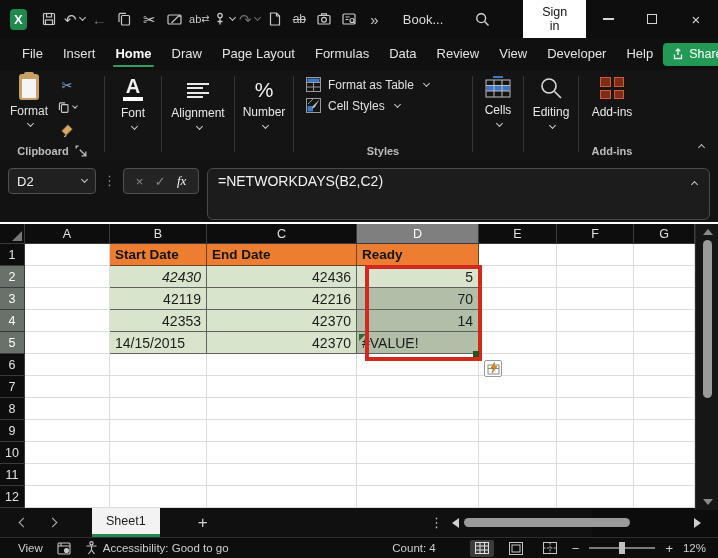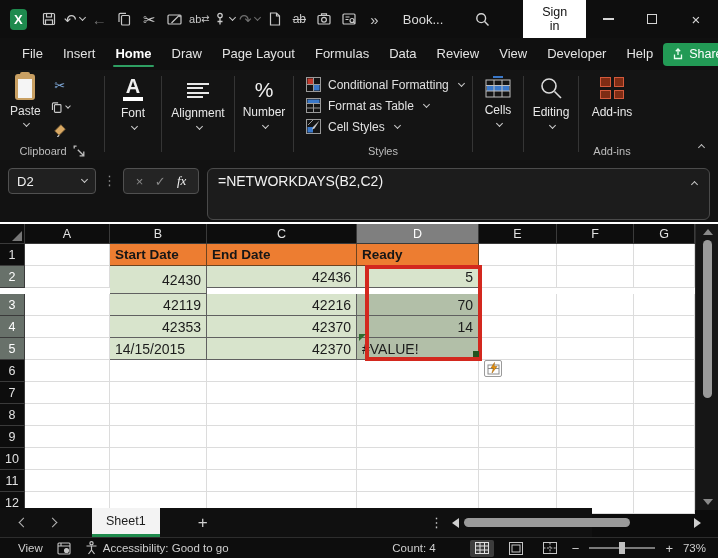--- a/index.html
+++ b/index.html
@@ -43,21 +43,21 @@
   .share-btn { margin-left:auto; margin-right:10px; background:#229a55; color:#fff; border-radius:4px;
                height:23px; display:flex; align-items:center; gap:5px; padding:0 9px; font-size:12.5px; cursor:pointer; }
 
   
   .ribbon { position:absolute; top:70px; left:0; width:718px; height:90px; background:#141414;
             display:flex; color:#e0e0e0; }
   .rgroup { display:flex; flex-direction:column; position:relative; }
   .rsep { width:1px; background:#353535; margin:6px 0 8px; }
   .rgroup-body { flex:1; display:flex; align-items:flex-start; }
   .rgroup-label { height:18px; font-size:11px; color:#bdbdbd; display:flex; align-items:center;
-                  justify-content:center; gap:6px; }
+                  justify-content:center; gap:6px;font-weight:bold; }
   .bigbtn { display:flex; flex-direction:column; align-items:center; justify-content:flex-start;
             padding:6px 8px 0; cursor:pointer; color:#e8e8e8; }
   .bigbtn .lbl { font-size:12px; margin-top:5px; }
   .bigbtn .chev { margin-top:4px; border-color:#cfcfcf; }
   .font-a { font-size:20px; font-weight:bold; color:#f0f0f0; line-height:1; border-bottom:4px solid #fff;
             padding:0 3px 1px; }
   .align-icon span { display:block; height:2px; background:#e8e8e8; margin:2.5px 0; }
   .pct { font-size:21px; color:#f0f0f0; line-height:1; }
 
   .clip-body { display:flex; padding:4px 6px 0 10px; gap:6px; }
@@ -270,21 +270,21 @@
       <span>Share</span>
 
     </div>
   </div>
 
   <div class="ribbon">
     <div class="rgroup" style="width:104px">
       <div class="rgroup-body clip-body">
         <div class="paste-btn">
           <div class="cb-icon"></div>
-          <span class="lbl">Paste</span>
+          <span class="lbl">Format</span>
           <span class="chev dn" style="margin-top:3px"></span>
         </div>
         <div class="clip-col">
           <div class="mini-btn">
               <span style="color:#7fa8d8;font-size:13px">✂</span>
             </div>
           <div class="mini-btn">
             <svg width="13" height="13" viewBox="0 0 16 16" fill="none" stroke="#c9c9c9" stroke-width="1.4">
                 <rect x="5.5" y="4.5" width="8" height="9.5" rx="1"></rect>
                 <path d="M3 11 V3.5 A1.2 1.2 0 0 1 4.2 2.3 H10"></path>
@@ -344,30 +344,20 @@
         </div>
       </div>
     </div>
     <div class="rsep"></div>
 
     <div class="rgroup" style="width:178px">
       <div class="rgroup-body styles-body">
         <div class="style-item">
           <svg class="sq-icon" viewBox="0 0 15 15">
               <rect x="0.5" y="0.5" width="14" height="14" fill="none" stroke="#9a9a9a"></rect>
-              <rect x="1.5" y="1.5" width="5.5" height="5.5" fill="#c23b2e"></rect>
-              <rect x="8" y="8" width="5.5" height="5.5" fill="#3a78c9"></rect>
-              <path d="M7.5 0.5 v14 M0.5 7.5 h14" stroke="#9a9a9a"></path>
-            </svg>
-          <span>Conditional Formatting</span>
-            <span class="chev dn"></span>
-        </div>
-        <div class="style-item">
-          <svg class="sq-icon" viewBox="0 0 15 15">
-              <rect x="0.5" y="0.5" width="14" height="14" fill="none" stroke="#9a9a9a"></rect>
               <rect x="1.5" y="1.5" width="12" height="4" fill="#3a78c9"></rect>
               <path d="M0.5 5.5 h14 M0.5 10 h14 M7.5 5.5 v9" stroke="#9a9a9a"></path>
             </svg>
           <span>Format as Table</span>
             <span class="chev dn"></span>
         </div>
         <div class="style-item">
           <svg class="sq-icon" viewBox="0 0 15 15">
               <rect x="0.5" y="0.5" width="14" height="14" fill="none" stroke="#9a9a9a"></rect>
               <rect x="1.5" y="8" width="5.5" height="5.5" fill="#3a78c9"></rect>
@@ -469,21 +459,21 @@
           <div class="cell orange left" style="width: 97px; height: 22px;">Start Date</div>
           <div class="cell orange left" style="width: 150px; height: 22px;">End Date</div>
           <div class="cell orange left" style="width: 122px; height: 22px;">Ready</div>
           <div class="cell" style="width: 78px; height: 22px;"></div>
           <div class="cell" style="width: 77px; height: 22px;"></div>
           <div class="cell" style="width: 61px; height: 22px;"></div>
         </div>
         <div class="grow">
           <div class="rhead sel" style="width: 25px; height: 22px;">2</div>
           <div class="cell" style="width: 85px; height: 22px;"></div>
-          <div class="cell green" style="width: 97px; height: 28px;">42430</div>
+          <div class="cell green" style="width: 97px; height: 22px; font-style: italic;">42430</div>
           <div class="cell green" style="width: 150px; height: 22px;">42436</div>
           <div class="cell green" style="width: 122px; height: 22px;">5</div>
           <div class="cell" style="width: 78px; height: 22px;"></div>
           <div class="cell" style="width: 77px; height: 22px;"></div>
           <div class="cell" style="width: 61px; height: 22px;"></div>
         </div>
         <div class="grow">
           <div class="rhead sel" style="width: 25px; height: 22px;">3</div>
           <div class="cell" style="width: 85px; height: 22px;"></div>
           <div class="cell green" style="width: 97px; height: 22px;">42119</div>
@@ -650,17 +640,17 @@
             <rect x="0.5" y="0.5" width="13" height="11"></rect>
             <path d="M0.5 6 h13" stroke-dasharray="2 1.4"></path>
             <path d="M7 0.5 v11" stroke-dasharray="2 1.4"></path>
           </svg>
       </div>
       <span class="zsign">−</span>
       <div class="zoom-track">
           <div class="zoom-thumb"></div>
         </div>
       <span class="zsign">+</span>
-      <span>73%</span>
+      <span>12%</span>
     </div>
   </div>
 
 </div>
 
 </body></html>

